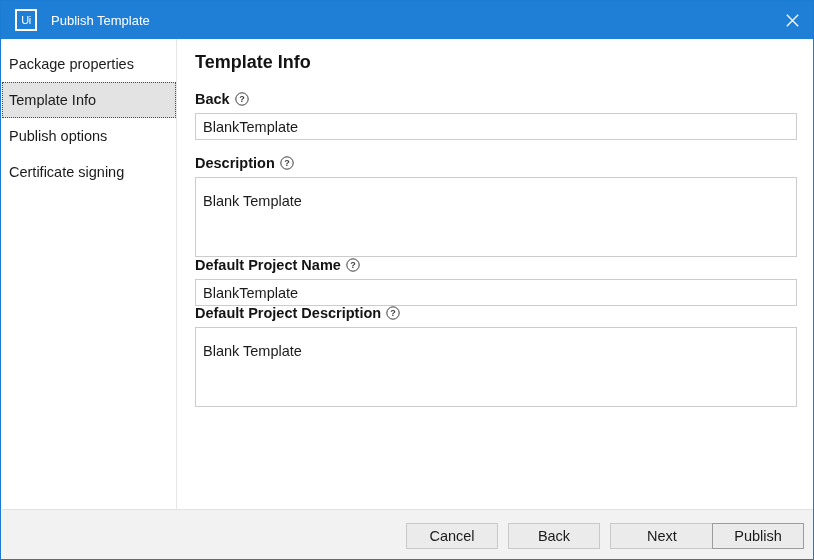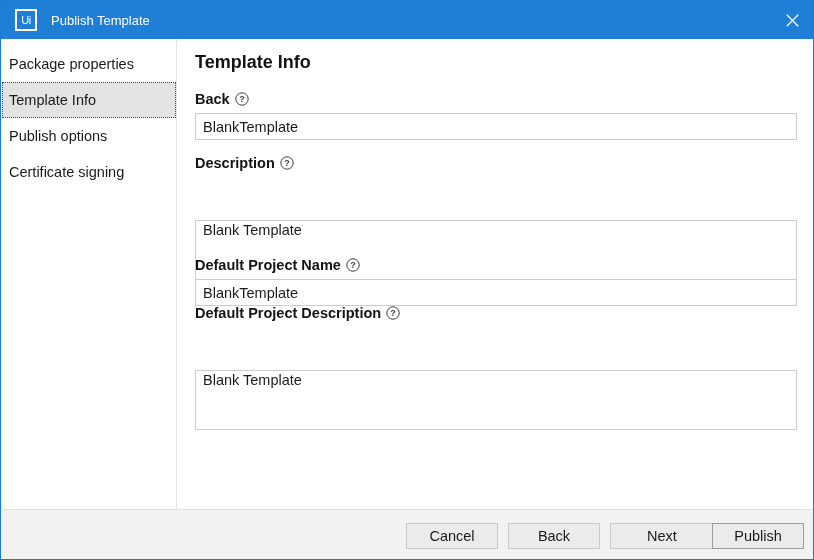--- a/index.html
+++ b/index.html
@@ -145,32 +145,31 @@
     background: #ffffff;
     font-family: "Liberation Sans", sans-serif;
     font-size: 14.5px;
     color: #1b1b1b;
     padding: 0 7px;
     outline: none;
   }
   .text-area {
     box-sizing: border-box;
     width: 602px;
-    height: 60px;
+    height: 80px;
     border: 1px solid #ccc;
     background: #ffffff;
     font-family: "Liberation Sans", sans-serif;
     font-size: 14.5px;
     color: #1b1b1b;
-    padding: 0 7px;
+    padding: 14px 7px;
     resize: none;
     outline: none;
     line-height: 18px;
     overflow: hidden;
-    margin-top: 43px;
   }
 
   
   .footer {
     position: absolute;
     left: 1px;
     top: 508px;
     width: 811px;
     height: 50px;
     background: #f2f2f2;

